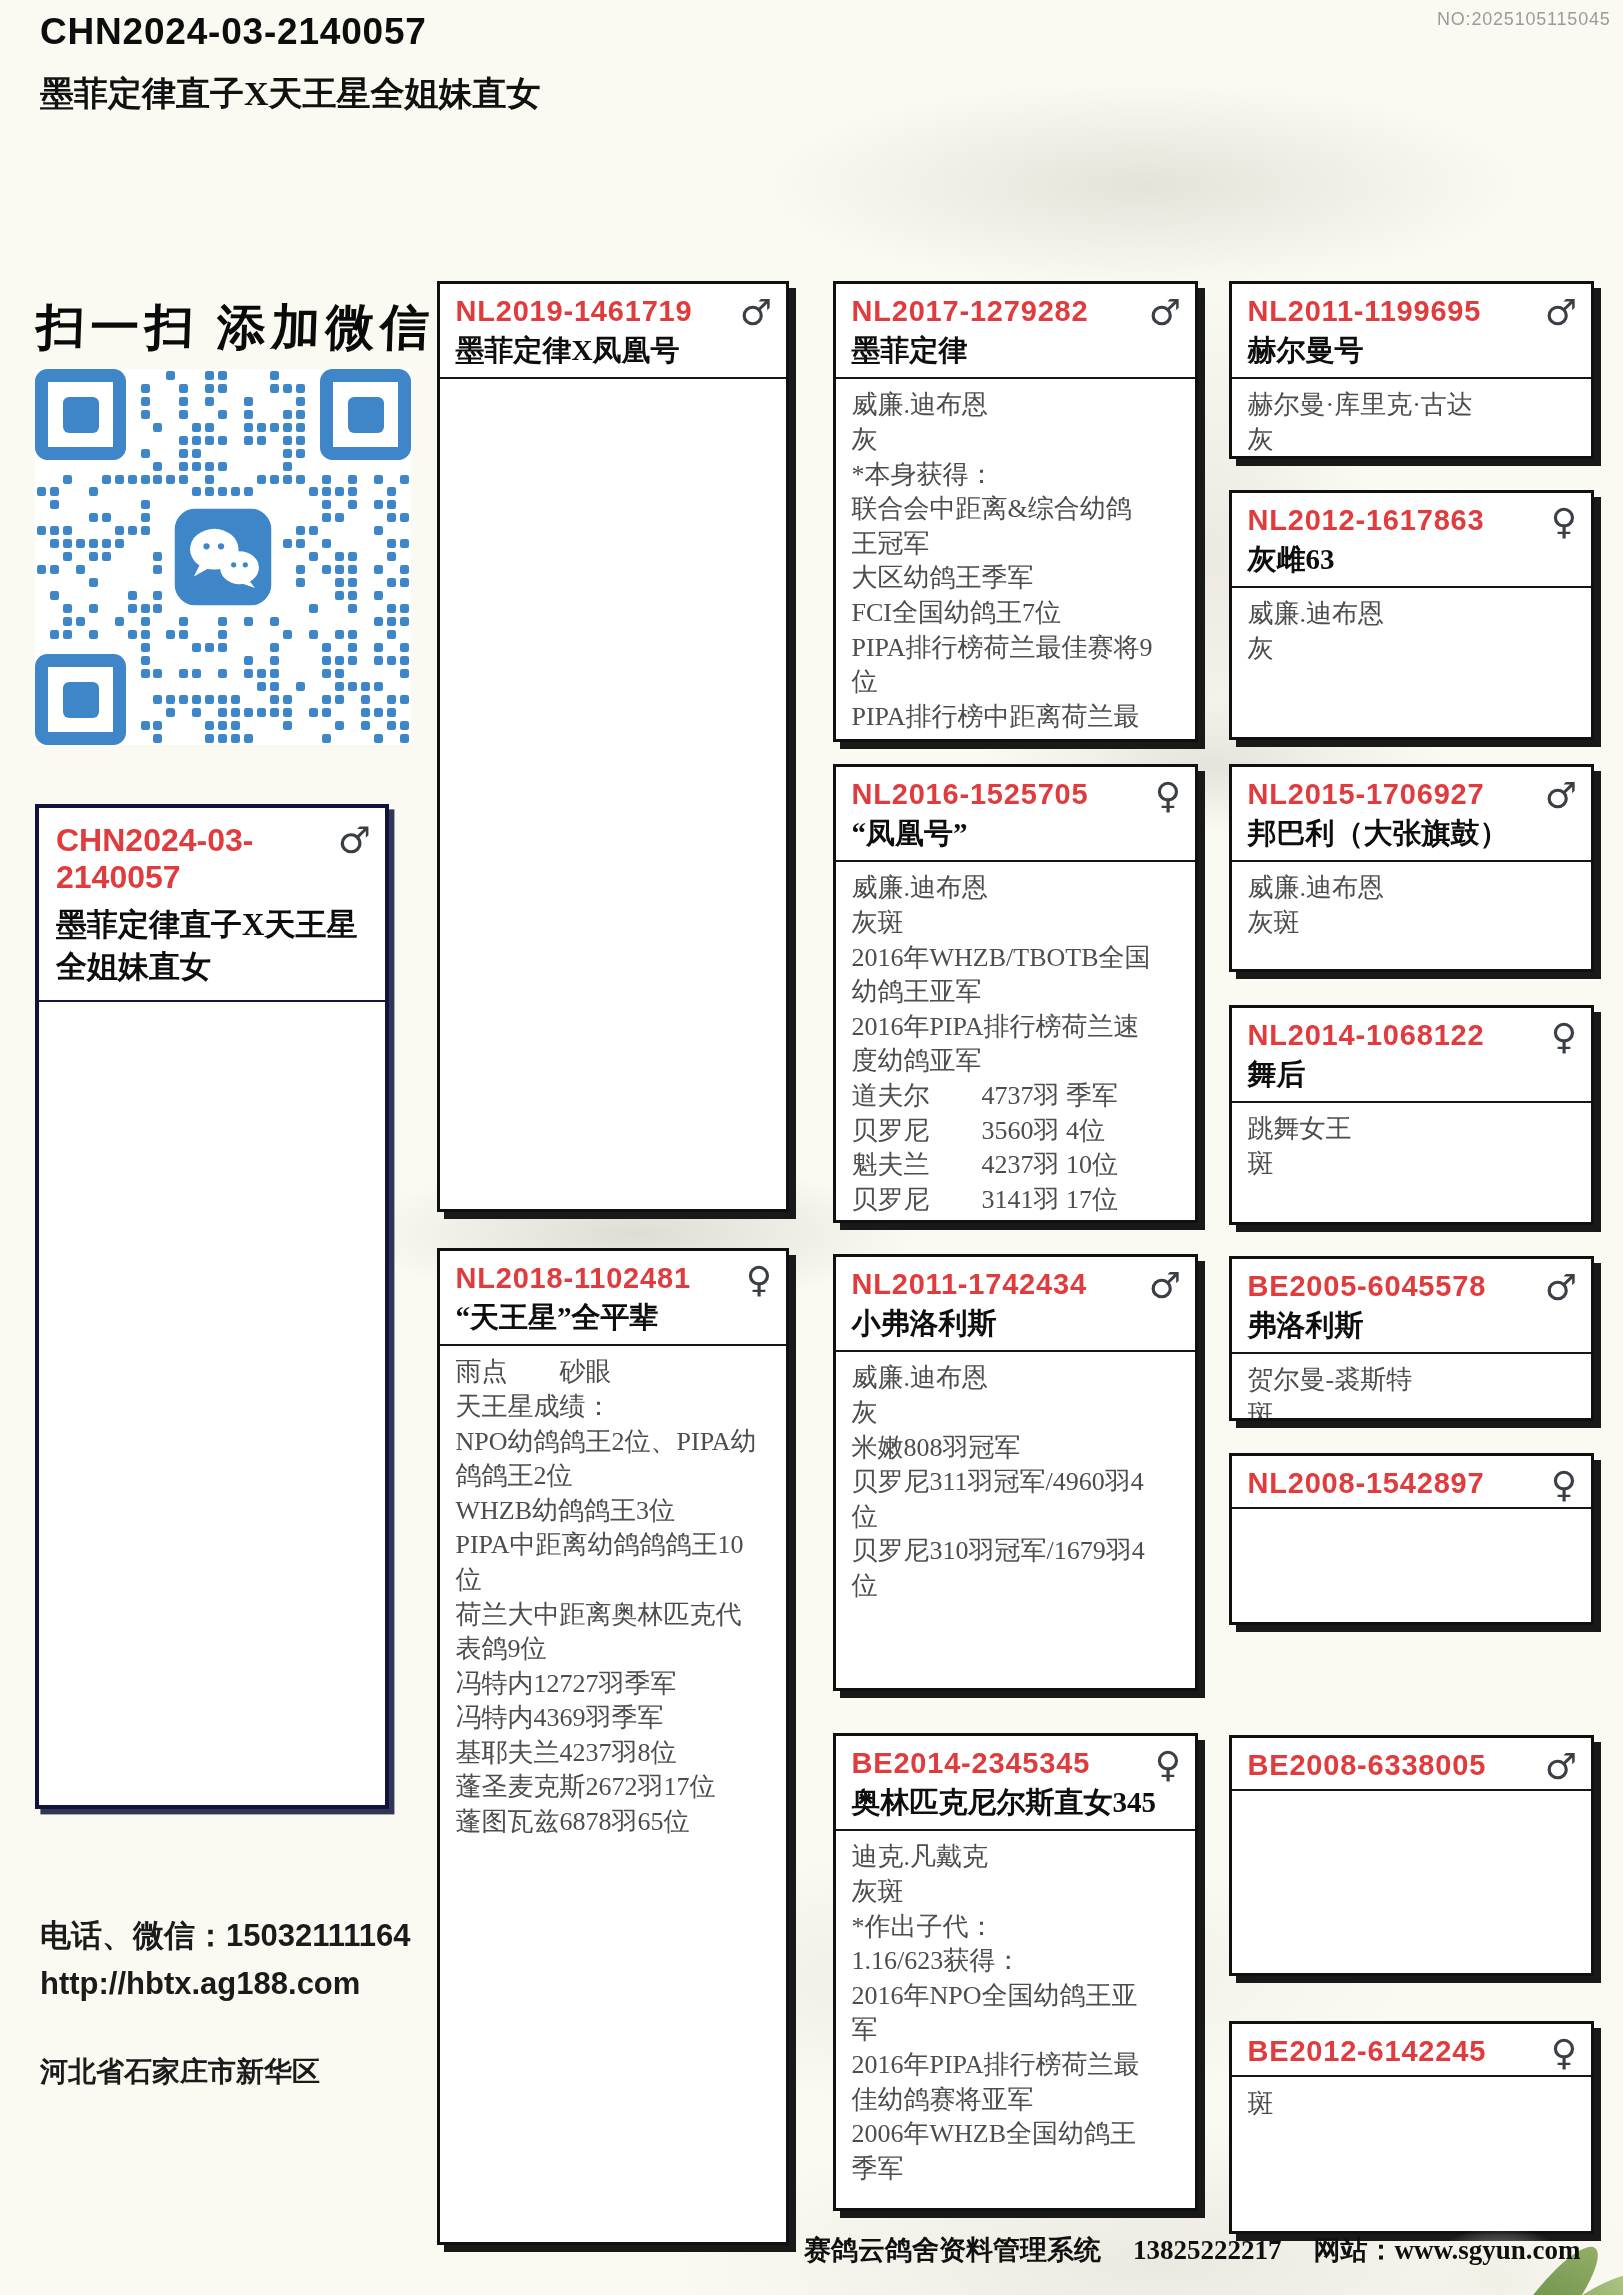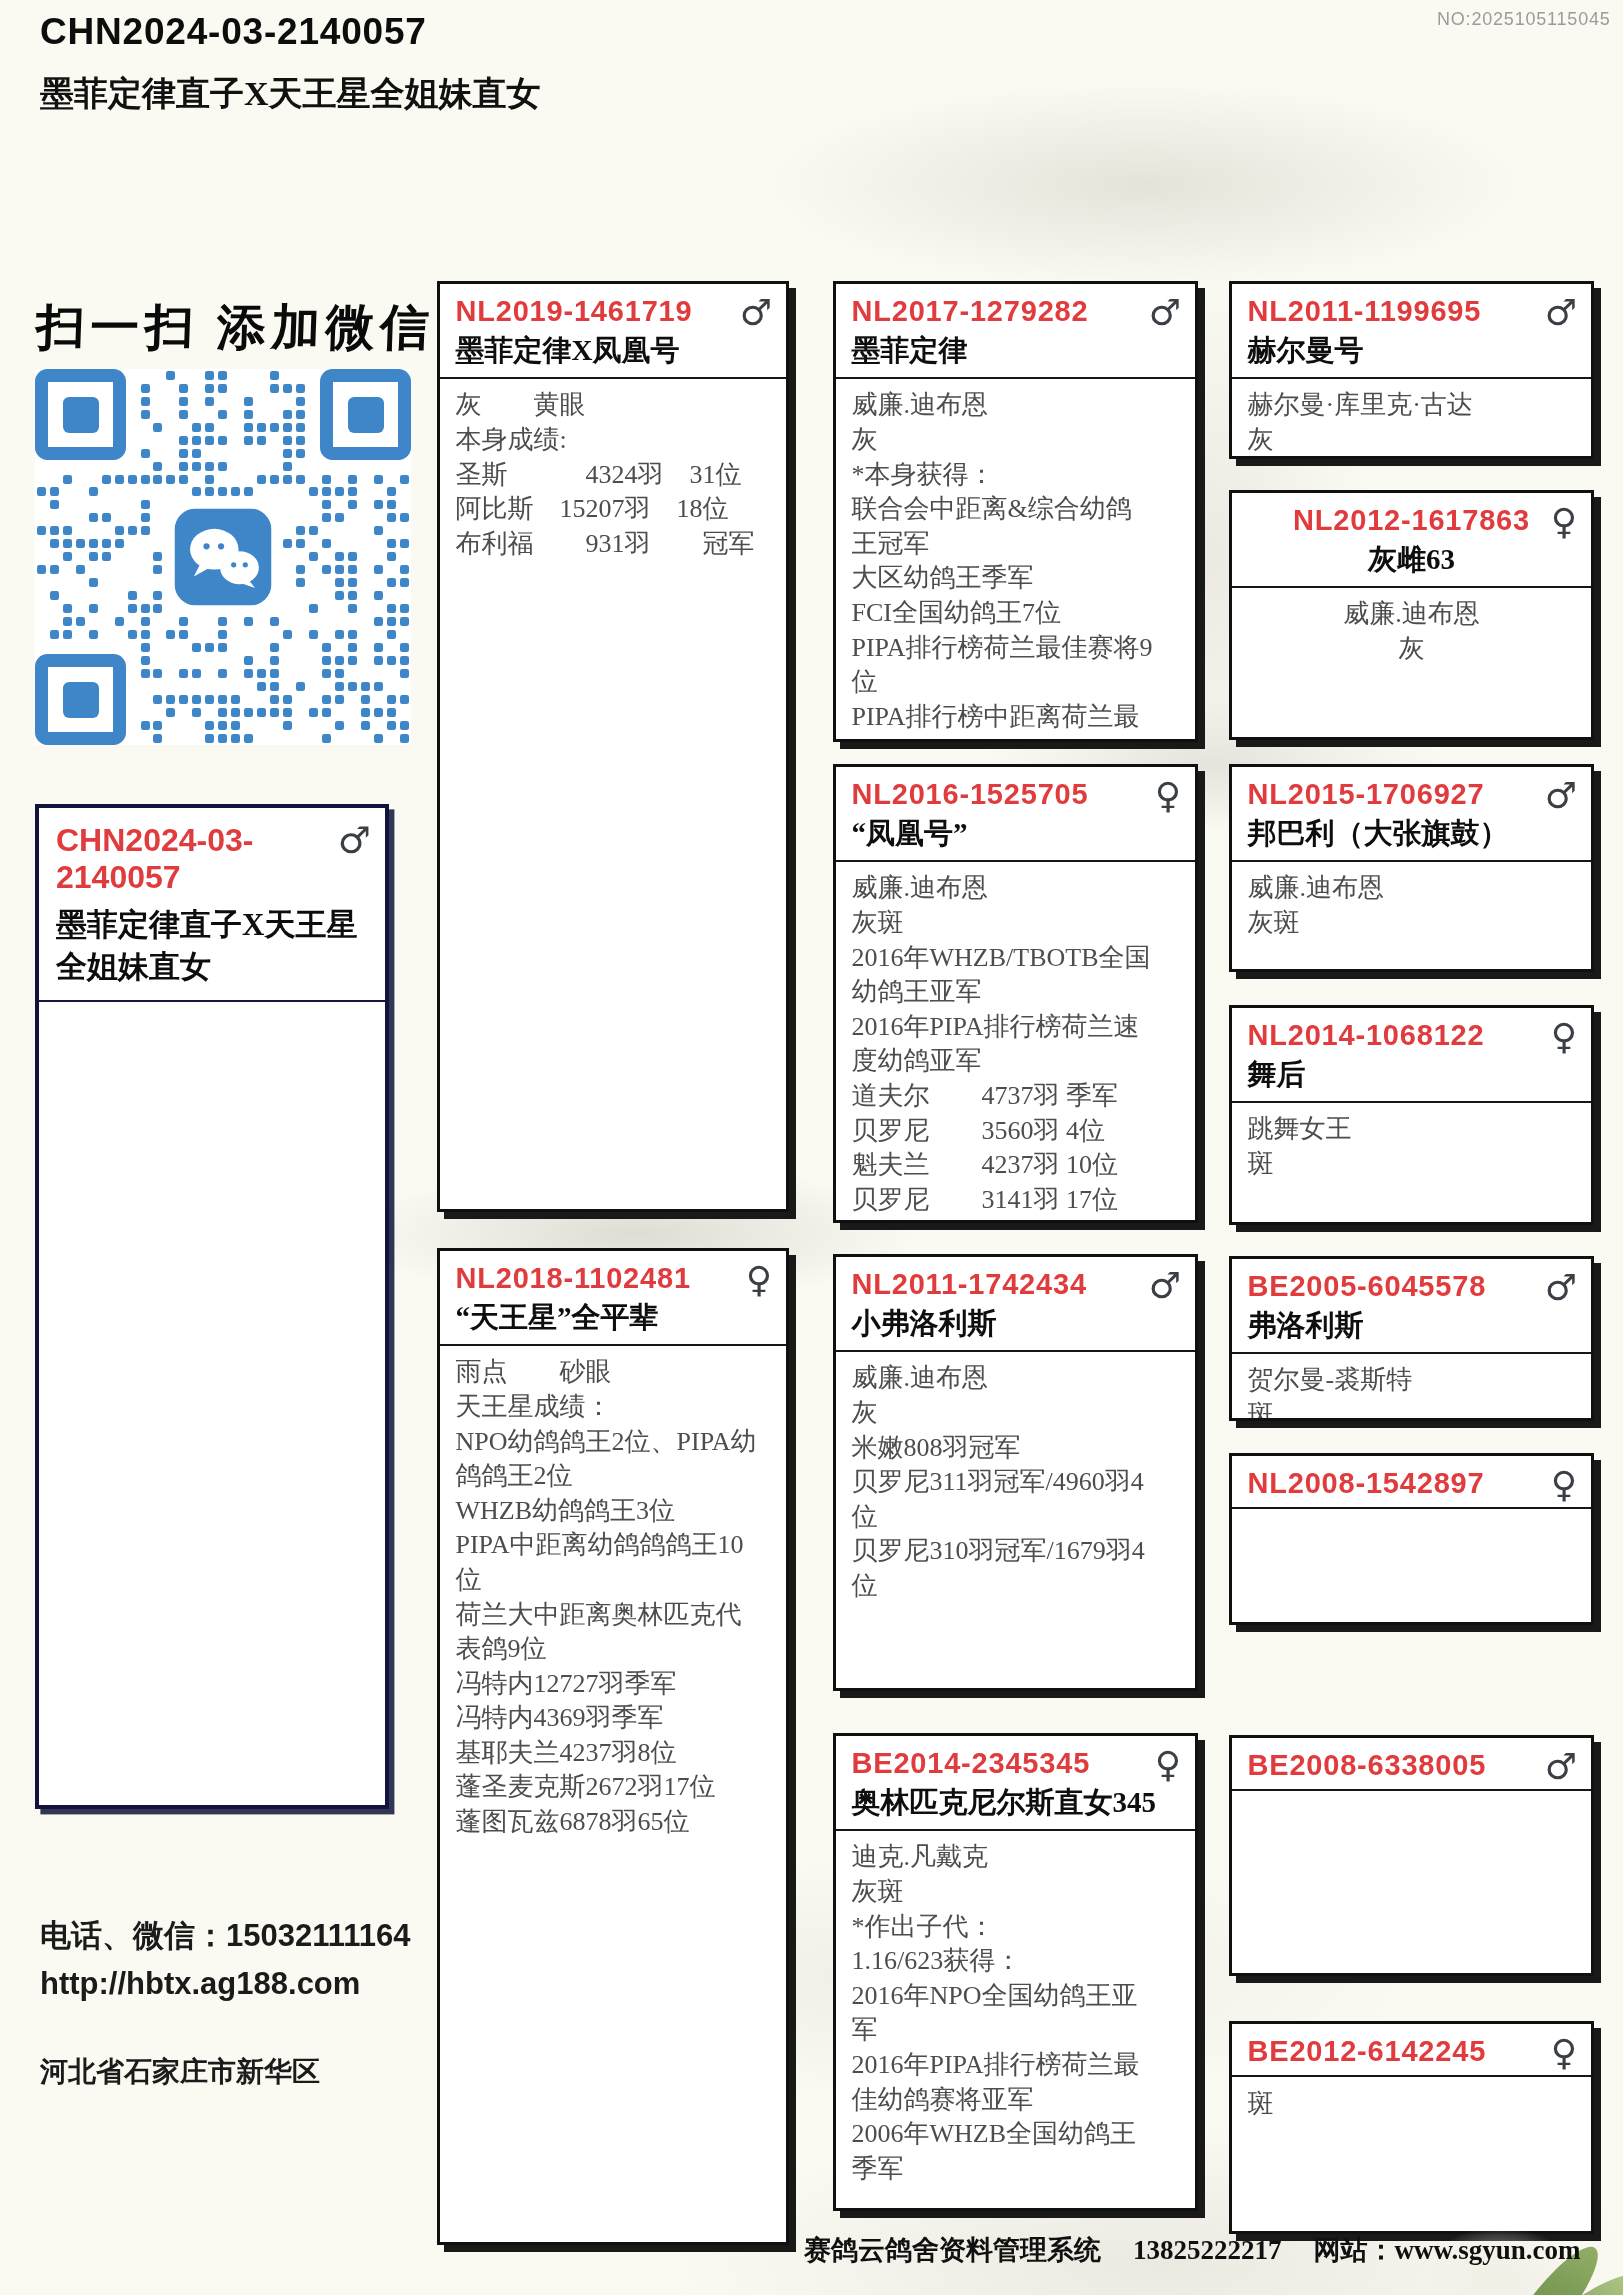--- a/index.html
+++ b/index.html
@@ -67,21 +67,21 @@
   .pbox-name:empty{display:none;}
   .pbox-body{padding:9.3px 15.5px 10.8px 15.5px;font-size:26px;color:#4d4d4d;line-height:1.33;
     white-space:pre-line;}
   .b0{left:437px; top:281px;  width:352px; height:931px;}
   .b1{left:437px; top:1248px; width:352px; height:997px;}
   .b2{left:833px;top:281px;  width:365px; height:461px;}
   .b3{left:833px;top:764px;  width:365px; height:459px;}
   .b4{left:833px;top:1254px; width:365px; height:437px;}
   .b5{left:833px;top:1733px; width:365px; height:478px;}
   .b6{left:1229px;top:281px;  width:365px; height:178px;}
-  .b7{left:1229px;top:490px;  width:365px; height:250px;text-align:center;}
+  .b7{left:1229px;top:490px;  width:365px; height:250px;}
   .b8{left:1229px;top:764px;  width:365px; height:208px;}
   .b9{left:1229px;top:1005px; width:365px; height:220px;}
   .b10{left:1229px;top:1256px;width:365px; height:165px;}
   .b11{left:1229px;top:1453px;width:365px; height:172px;}
   .b12{left:1229px;top:1735px;width:365px; height:241px;}
   .b13{left:1229px;top:2021px;width:365px; height:213px;}
 </style>
 </head>
 <body>
 
@@ -387,25 +387,20 @@
     <div class="site">http://hbtx.ag188.com</div>
     <div class="addr">河北省石家庄市新华区</div>
   </div>
 
   <div class="pbox b0">
     <div class="pbox-head">
       <div class="pbox-id">NL2019-1461719</div>
       <div class="pbox-sex">♂</div>
       <div class="pbox-name">墨菲定律X凤凰号</div>
     </div>
-    <div class="pbox-body">灰　　黄眼
-本身成绩:
-圣斯　　　4324羽　31位
-阿比斯　15207羽　18位
-布利福　　931羽　　冠军</div>
   </div>
   <div class="pbox b1">
     <div class="pbox-head">
       <div class="pbox-id">NL2018-1102481</div>
       <div class="pbox-sex">♀</div>
       <div class="pbox-name">“天王星”全平辈</div>
     </div>
     <div class="pbox-body">雨点　　砂眼
 天王星成绩：
 NPO幼鸽鸽王2位、PIPA幼

